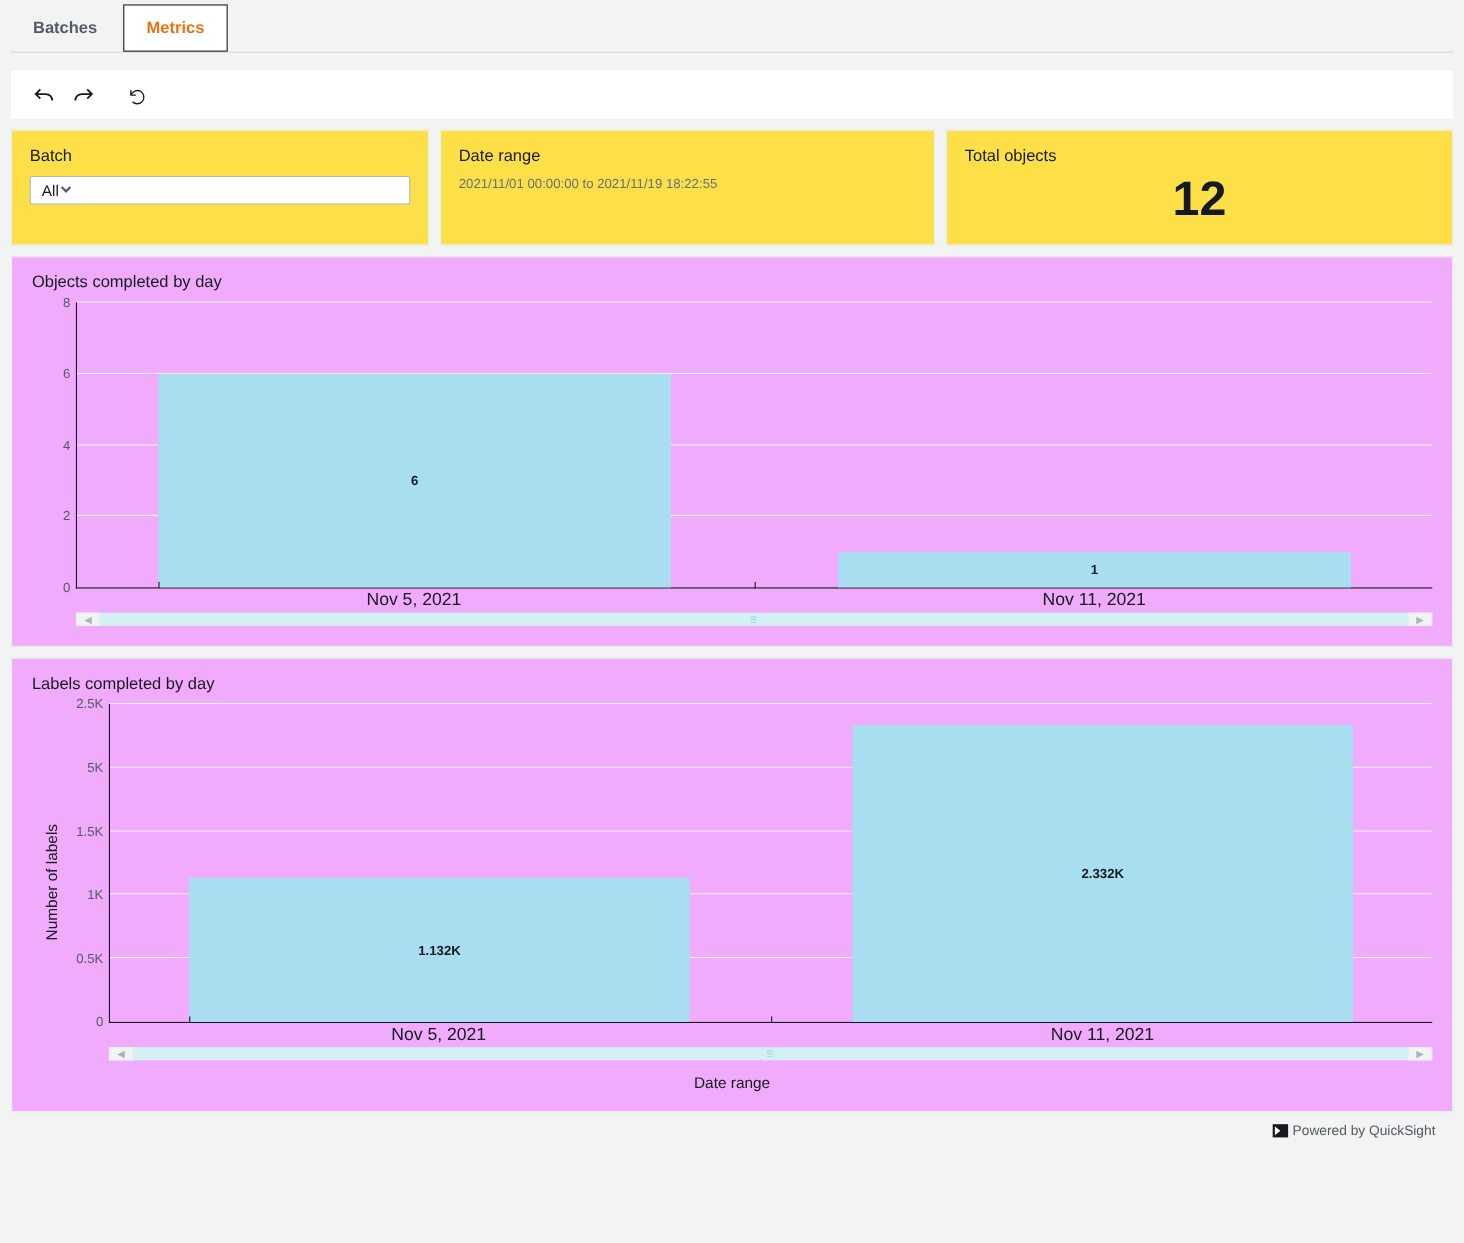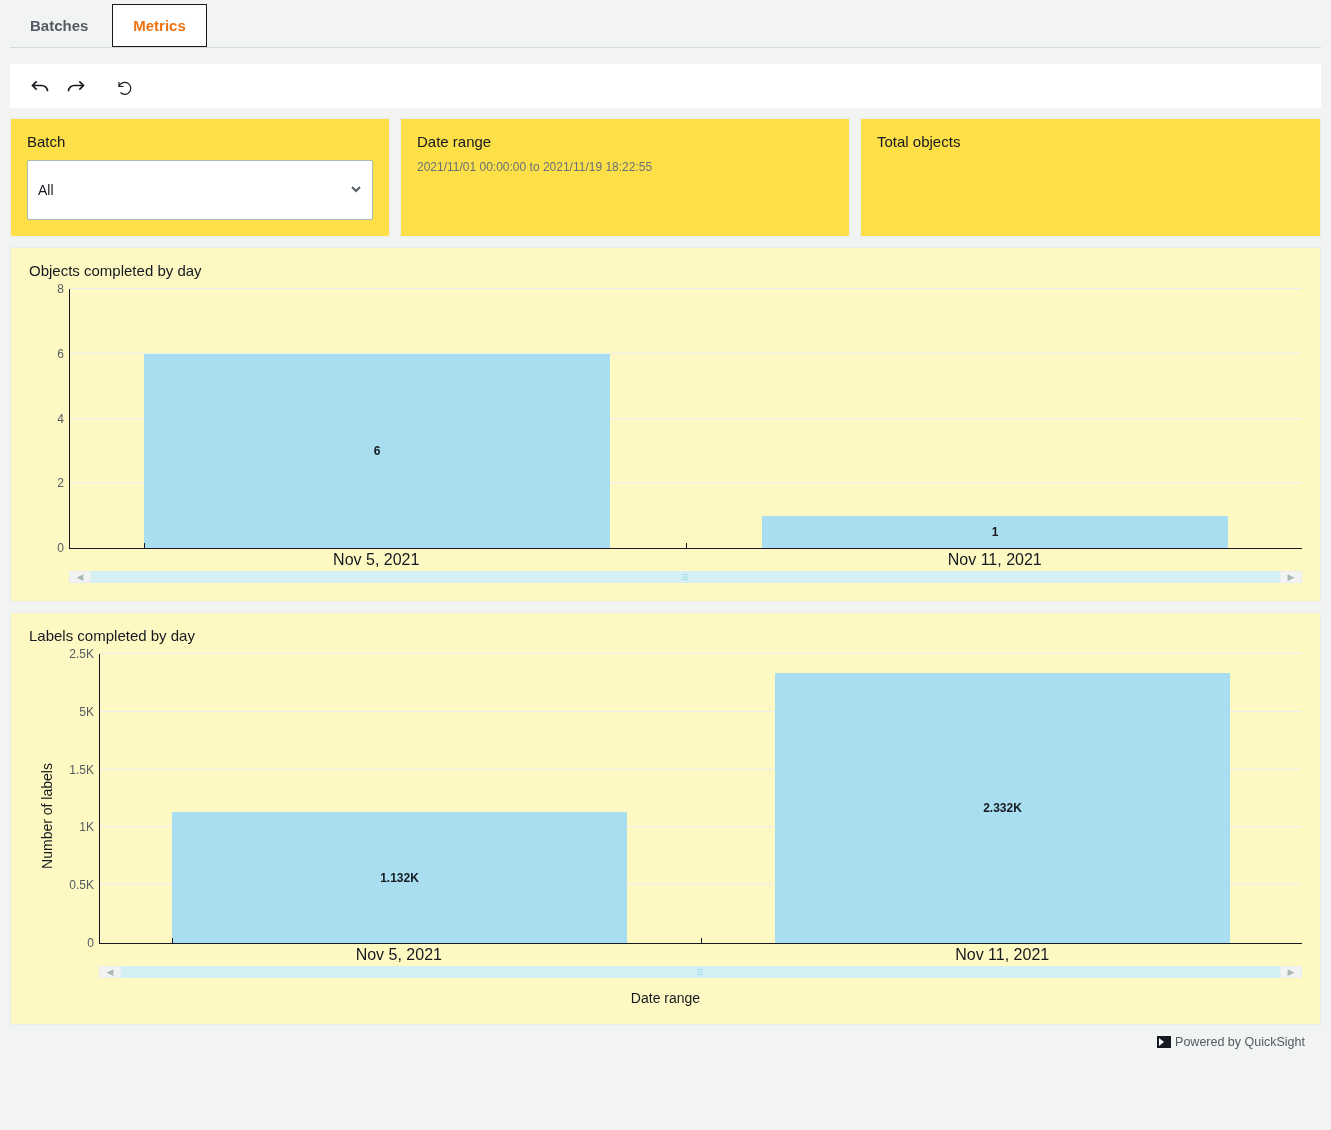--- a/index.html
+++ b/index.html
@@ -51,32 +51,32 @@
   }
   .card-title { font-size: 15px; font-weight: 400; margin-bottom: 10px; }
   .batch-card { flex: 0 0 380px; }
   .date-card { flex: 0 0 450px; }
   .total-card { flex: 1; text-align: center; }
   .total-card .card-title { text-align: left; }
   .total-val { font-size: 44px; font-weight: 700; margin-top: -4px; }
   .select {
     border: 1px solid #aab7b8;
     border-radius: 2px;
-    padding: 21px 10px;
-    display: flex;
-    justify-content: space-between;
+    padding: 4px 10px;
+    display: flex;
+    justify-content: flex-start;
     align-items: center;
     cursor: pointer;
     background: #fff;
     width: 100%;
   }
   .select .chev { color: #545b64; }
   .subtext { font-size: 12px; color: #687078; margin-top: 6px; }
   .chart-card {
-    background: #fef9c3;
+    background: #f0abfc;
     border: 1px solid #eaeded;
     margin-top: 10px;
     padding: 14px 18px 18px 18px;
     position: relative;
   }
   .chart-block { position: relative; }
   .chart-area { margin-left: 40px; position: relative; }
   .chart-area.ywide { margin-left: 70px; }
   .plot {
     height: 260px;
@@ -221,20 +221,21 @@
             </svg>
       </span>
     </div>
   </div>
   <div class="card date-card">
     <div class="card-title">Date range</div>
     <div class="subtext">2021/11/01 00:00:00 to 2021/11/19 18:22:55</div>
   </div>
   <div class="card total-card">
     <div class="card-title">Total objects</div>
+    <div class="total-val">12</div>
   </div>
 </div>
 
 <div class="chart-card">
   <div class="card-title">Objects completed by day</div>
   <div class="chart-area">
     <div class="plot">
       <div class="gridline" style="bottom:25%"></div>
       <div class="gridline" style="bottom:50%"></div>
       <div class="gridline" style="bottom:75%"></div>

